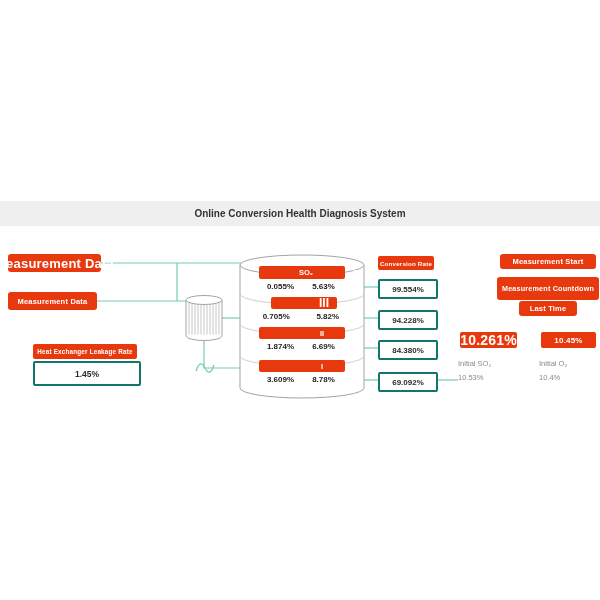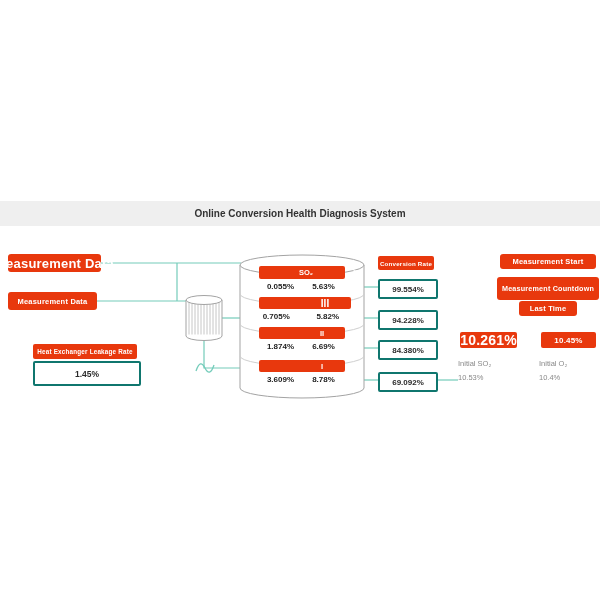--- a/index.html
+++ b/index.html
@@ -87,21 +87,21 @@
 <div class="stage-bar abs" style="left:259px;top:266px;width:86px;height:13px;font-size:7.5px;">
   <span>SO₂</span>
   <span>IV</span>
   <span>O₂</span>
 </div>
 <div class="vals abs" style="left:259px;top:280px;width:86px;height:12px;font-size:8px;">
   <span>0.055%</span>
   <span>5.63%</span>
 </div>
 
-<div class="stage-bar abs" style="left:259px;top:297px;width:92px;height:12px;font-size:10px;">
+<div class="stage-bar abs" style="left:271px;top:297px;width:66px;height:12px;font-size:12px;">
   <span>III</span>
 </div>
 <div class="vals abs" style="left:259px;top:310px;width:86px;height:12px;font-size:8px;gap:17px;">
   <span>0.705%</span>
   <span>5.82%</span>
 </div>
 
 <div class="stage-bar abs" style="left:259px;top:327px;width:86px;height:12px;font-size:7.5px;">
   <span>II</span>
 </div>

